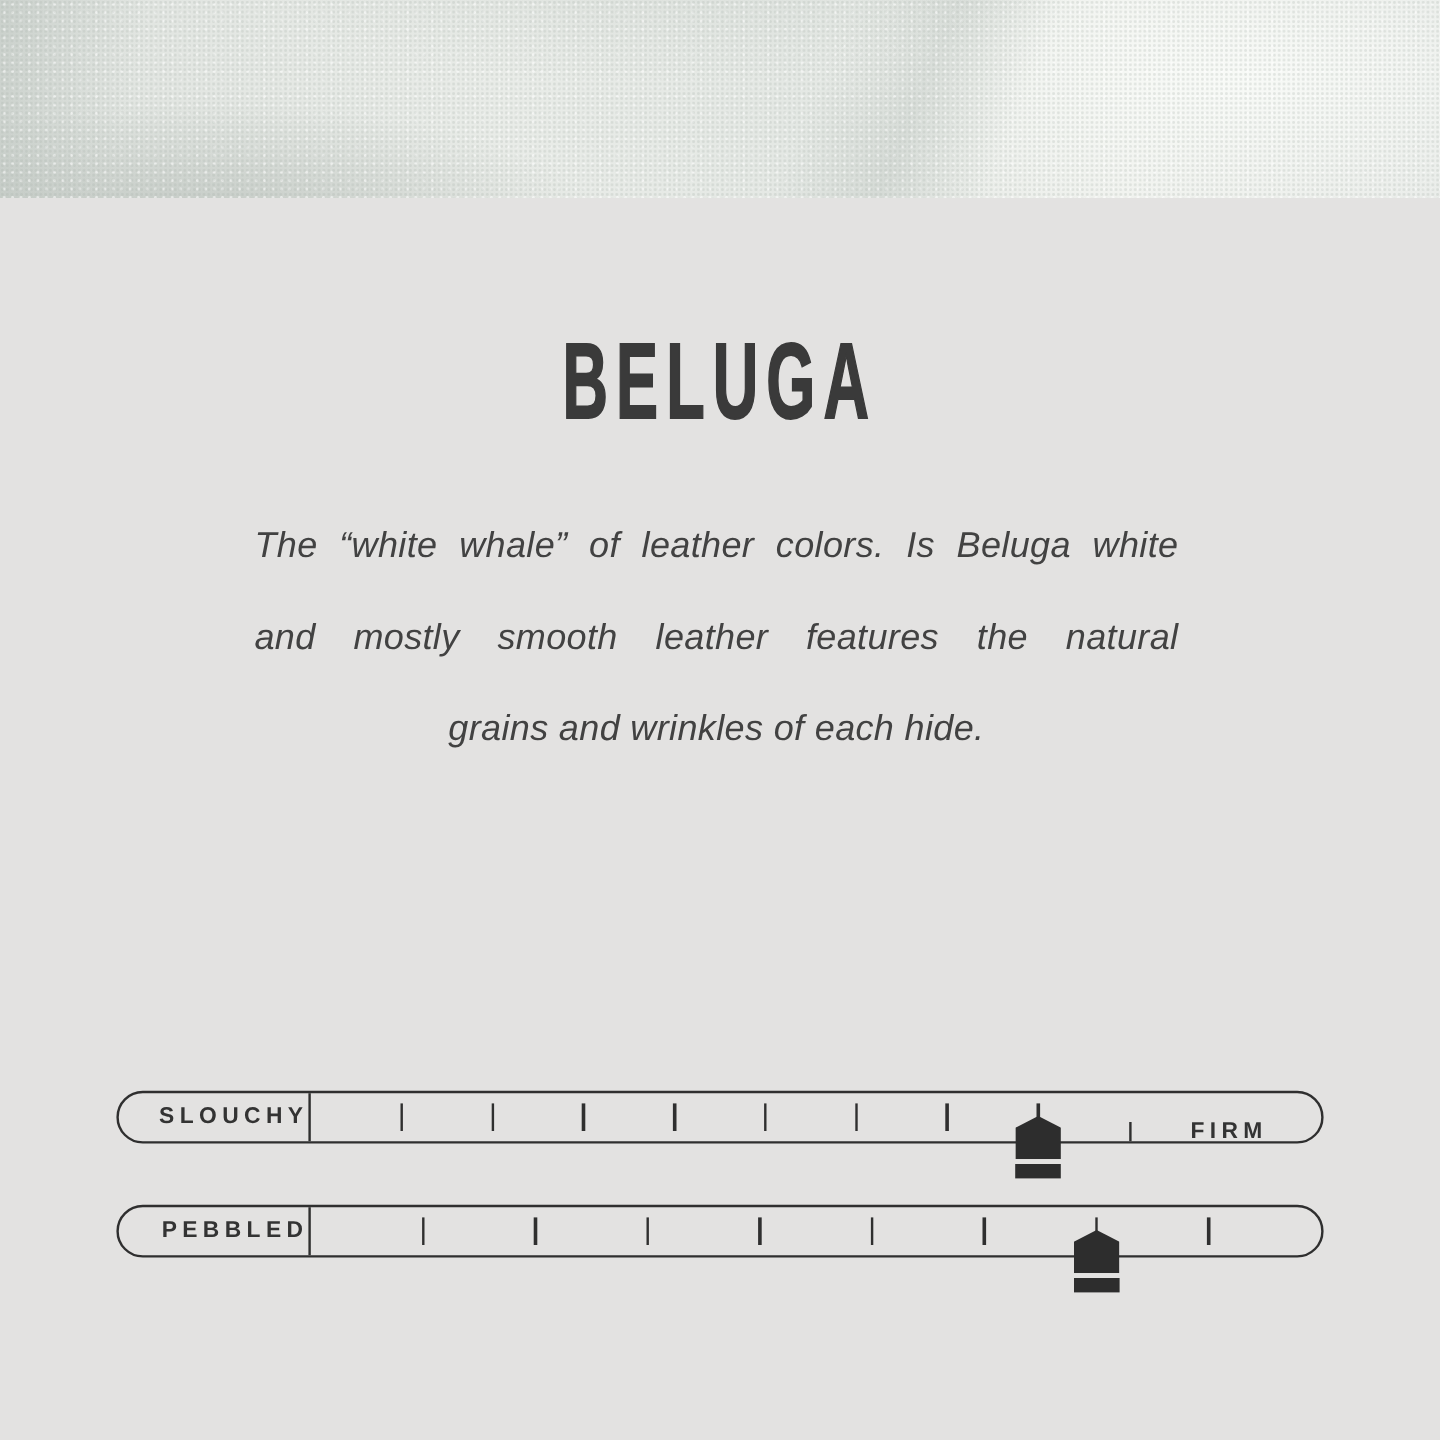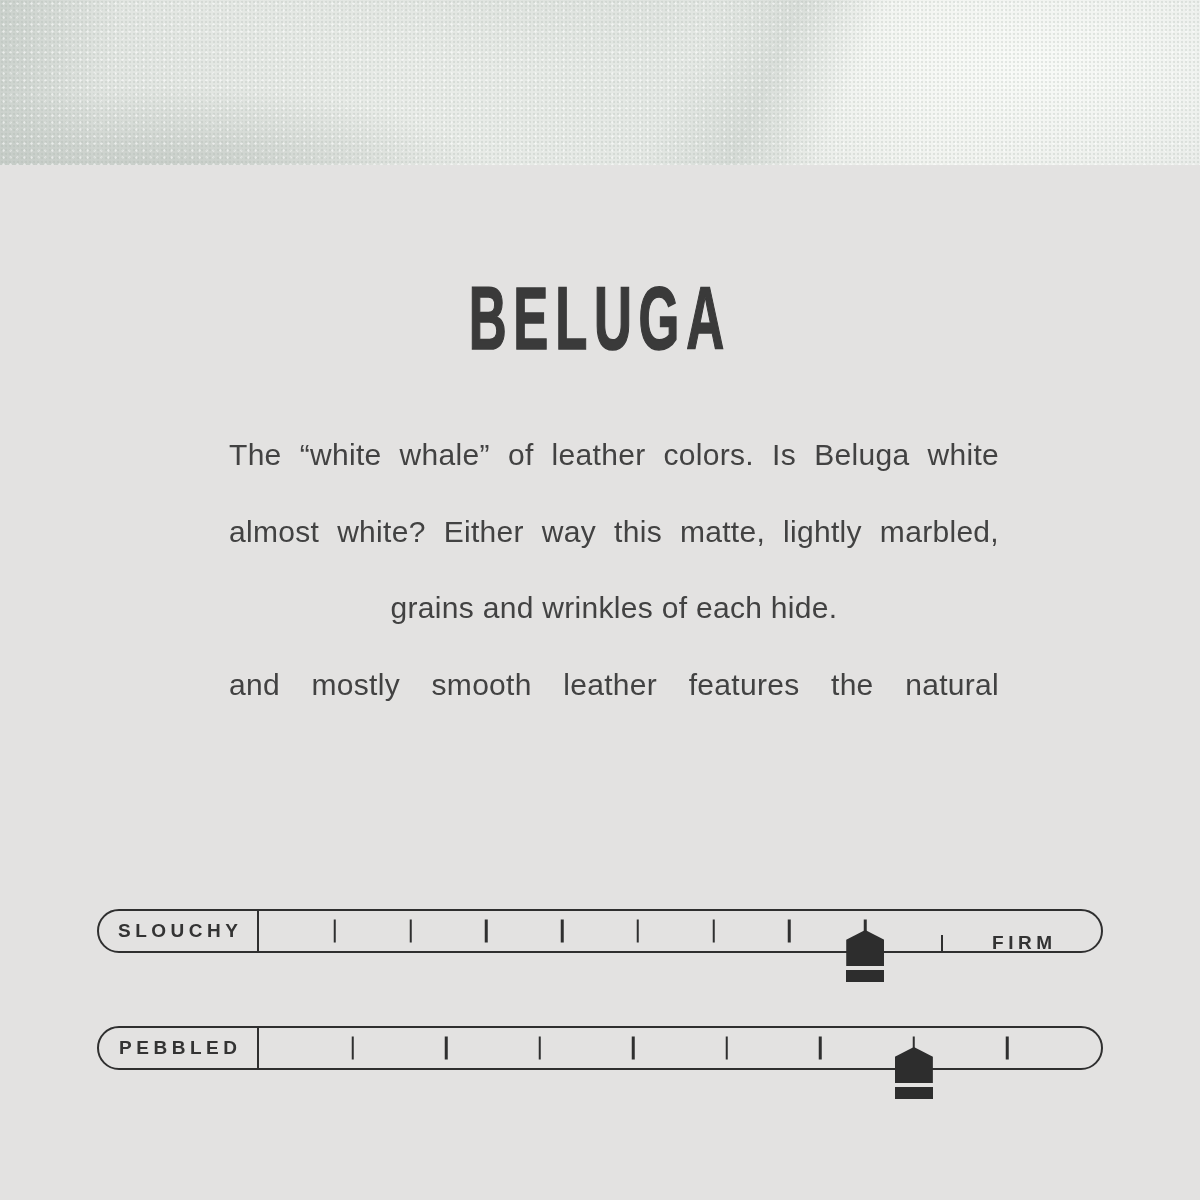--- a/index.html
+++ b/index.html
@@ -46,25 +46,26 @@
     letter-spacing: 9px;
     color: #3a3a3a;
     -webkit-text-stroke: 1.3px #3a3a3a;
     transform: scale(0.75, 1.28);
     transform-origin: center center;
     white-space: nowrap;
   }
 
   
   .para {
-    position: absolute; left: 229px; top: 417px;
+    position: absolute; left: 212px; top: 417px;
     width: 770px;
     color: #424242;
     font-size: 30px;
     letter-spacing: 0.3px;
+    font-style: italic;
   }
   .para .line {
     height: 76.5px;
     line-height: 76.5px;
     text-align: justify;
     text-align-last: justify;
     white-space: nowrap;
   }
   .para .line.last {
     text-align: center;
@@ -74,33 +75,33 @@
   
   .scale {
     position: absolute; left: 97px;
     width: 1006px; height: 44px;
     border: 2.5px solid #2f2f2f;
     border-radius: 24px;
     display: flex;
     background: transparent;
   }
   .scale-1 { top: 909px; }
-  .scale-2 { top: 1026px; }
+  .scale-2 { top: 1004px; }
   .cap {
     flex: none;
     width: 160px;
     display: flex; align-items: center; justify-content: center;
     font-weight: 700;
     font-size: 19px;
     letter-spacing: 4.5px;
     color: #333333;
     white-space: nowrap;
   }
   .cap span { padding-left: 4.5px; } 
-  .cap-left  { border-right: 2.5px solid #2f2f2f; }
+  .cap-left  { border-right: 2.5px solid #2f2f2f; justify-content: flex-end; }
   .cap-right { border-left:  2.5px solid #2f2f2f; margin-top: 24px; }
   .track {
     flex: 1 1 auto;
     position: relative;
   }
   .tick {
     position: absolute;
     top: 50%;
     width: 2.5px; height: 23px;
     background: #2f2f2f;
@@ -130,23 +131,22 @@
 <div class="page">
 
   <div class="banner"></div>
 
   <div class="title-wrap">
     <h1 class="title">BELUGA</h1>
   </div>
 
   <div class="para">
     <div class="line">The “white whale” of leather colors. Is Beluga white</div>
-    <div class="line">almost white? Either way this matte, lightly marbled,</div>
+    <div class="line">and mostly smooth leather features the natural</div>
     <div class="line last">grains and wrinkles of each hide.</div>
-    <div class="line">and mostly smooth leather features the natural</div>
   </div>
 
   <div class="scale scale-1">
     <div class="cap cap-left">
       <span>SLOUCHY</span>
     </div>
     <div class="track">
       <div class="marker" style="left: 88.8889%;">
         <div class="marker-house"></div>
         <div class="marker-base"></div>

